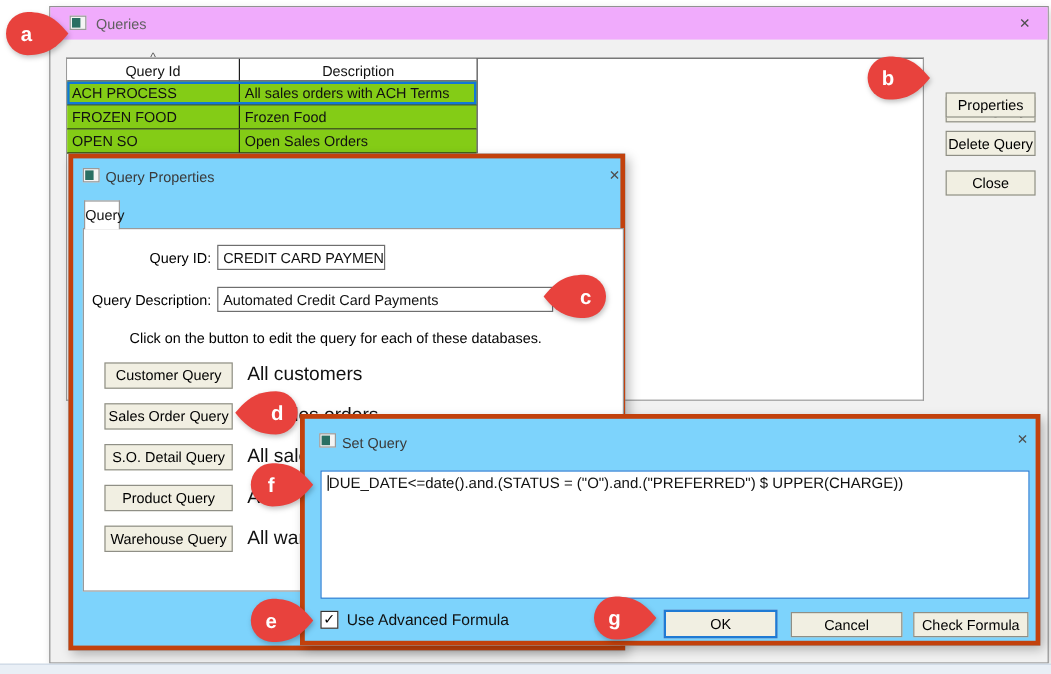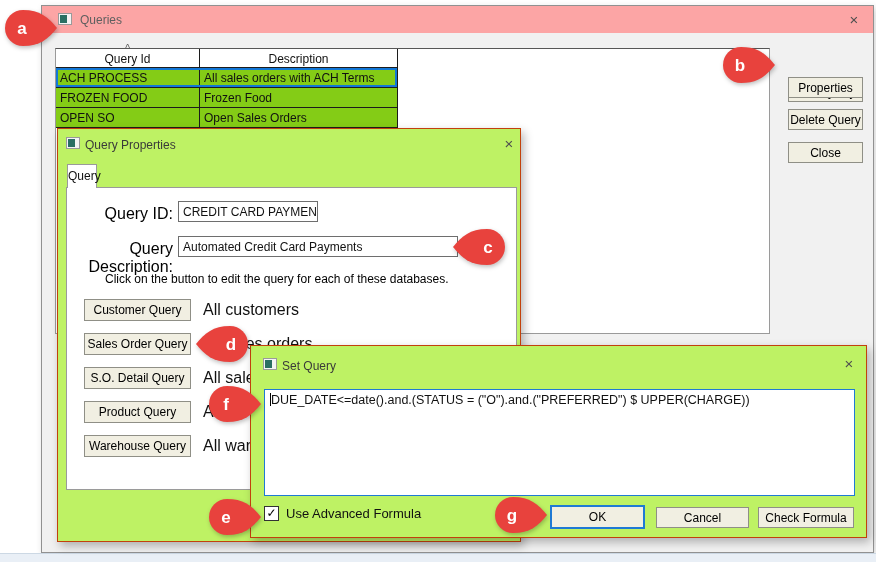--- a/index.html
+++ b/index.html
@@ -7,21 +7,21 @@
   .page {
     position:relative; width:876px; height:562px; overflow:hidden;
     font-family:"Liberation Sans", sans-serif; font-size:12px; color:#111; background:#fff;
   }
 
   
   .win {
     position:absolute; left:41px; top:5px; width:833px; height:548px;
     background:#f1f1f1; border:1px solid #919191; box-shadow:2px 3px 7px rgba(0,0,0,.18);
   }
-  .titlebar { position:absolute; left:0; top:0; right:0; height:27px; background:#fca5a5; }
+  .titlebar { position:absolute; left:0; top:0; right:0; height:27px; background:#f0abfc; }
   .app-icon {
     position:absolute; width:14px; height:12px; border:1px solid #9a9a9a; background:#f4f4f4;
   }
   .app-icon::before {
     content:""; position:absolute; left:1px; top:1px; bottom:1px; width:7px; background:#2a6f63;
   }
   .win-title { position:absolute; font-size:12px; color:#5f5f5f; }
   .close-x {
     position:absolute; width:20px; height:20px; text-align:center; line-height:19px;
     font-size:15px; color:#4f4f4f; cursor:default;
@@ -45,33 +45,33 @@
   .trow.selected::after { content:""; position:absolute; inset:0; border:2px solid #1277d7; pointer-events:none; }
 
   
   .btn {
     background:#f1efe2; border:1px solid #8f8f86; font-family:inherit; font-size:12px; color:#000;
     text-align:center; display:flex; align-items:center; justify-content:center; cursor:default;
   }
   .win-btn { position:absolute; left:746px; width:75px; height:21px; }
 
   
-  .dlg { position:absolute; background:#bef264; border:1px solid #c2410c; box-shadow:3px 4px 9px rgba(0,0,0,.28); }
+  .dlg { position:absolute; background:#7dd3fc; border:4px solid #c2410c; box-shadow:3px 4px 9px rgba(0,0,0,.28); }
   .qp { left:57px; top:128px; width:464px; height:414px; z-index:10; }
   .sq { left:250px; top:345px; width:617px; height:193px; z-index:20; }
   .dlg-title { position:absolute; font-size:12px; color:#3a3a3a; }
 
   
   .tab {
     position:absolute; left:9px; top:35px; width:30px; height:24px; background:#fff;
     border:1px solid #9a9a9a; border-bottom:none; text-align:center; padding-top:4px; font-size:12px; z-index:2;
   }
   .tabpage { position:absolute; left:8px; top:58px; width:451px; height:303px; background:#fff; border:1px solid #9a9a9a; }
 
-  .fld-label { position:absolute; text-align:right; font-size:16px; color:#000; }
+  .fld-label { position:absolute; text-align:right; font-size:12px; color:#000; }
   .textfield {
     position:absolute; background:#fff; border:1px solid #6e6e6e; font-size:12px;
     padding:3px 0 0 4px; white-space:nowrap; overflow:hidden;
   }
   .instruction { position:absolute; font-size:12px; color:#000; white-space:nowrap; }
   .db-btn { position:absolute; left:26px; width:107px; height:22px; }
   .db-label { position:absolute; left:145px; font-size:16px; white-space:nowrap; }
 
   
   .formula-box {

